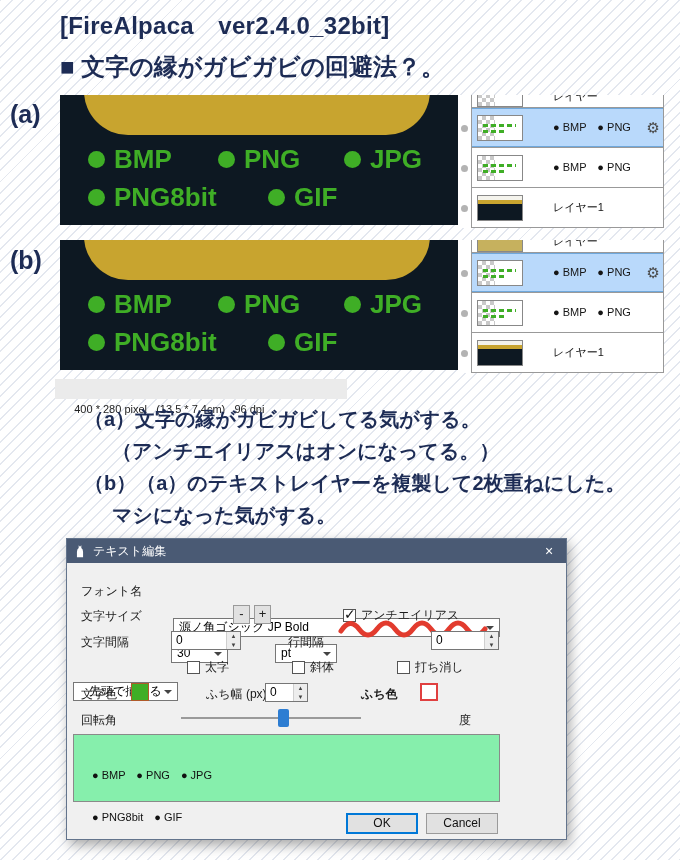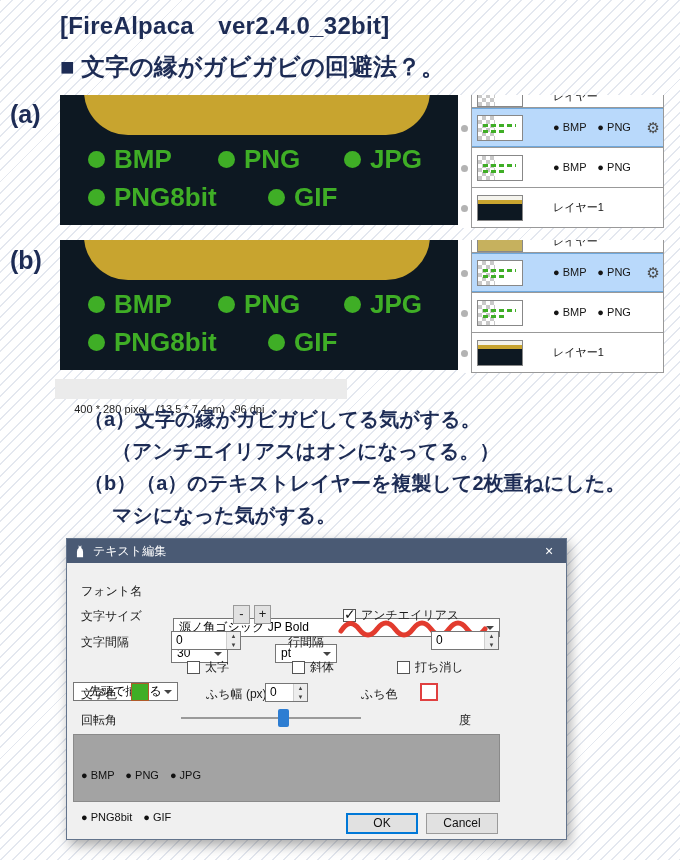--- a/index.html
+++ b/index.html
@@ -91,22 +91,22 @@
   .chk-box .tick{ position:absolute; left:0px; top:-4px; font-size:14px; font-weight:bold; color:#111; }
   .swatch{ position:absolute; width:18px; height:18px; }
   .text-swatch{ background:var(--accent-green,#3fae26); border:1px solid #b05a2a; }
   .edge-swatch{ background:#fff; border:2px solid var(--edge-swatch-red,#e04040); }
   .slider{ position:absolute; height:18px; }
   .slider .track{ position:absolute; left:0; right:0; top:8px; height:2px; background:#9a9a9a; }
   .slider .handle{ position:absolute; top:0; width:11px; height:18px; border-radius:2px;
                    background:var(--slider-blue,#2d7dd2); }
   .squiggle{ position:absolute; left:270px; top:78px; }
   .squiggle path{ stroke:var(--annotation-red,#e23b2e); }
-  .preview{ position:absolute; left:6px; top:195px; width:427px; height:68px; background:#a3a3a3;
-            border:1px solid #8a8a8a; font-size:11px; color:#111; padding:5px 7px; line-height:14px; white-space:pre; }
+  .preview{ position:absolute; left:6px; top:195px; width:427px; height:68px; background:#86efac;
+            border:1px solid #8a8a8a; font-size:11px; color:#111; padding:5px 18px; line-height:14px; white-space:pre; }
   .btn{ position:absolute; width:72px; height:21px; background:#e1e1e1; border:1px solid #9a9a9a;
         font-size:12px; text-align:center; line-height:19px; color:#111; }
   .btn.default{ border-color:#0078d7; box-shadow:inset 0 0 0 1px #0078d7; }
 </style>
 </head>
 <body>
 
 <div id="screen">
 
   <div class="hdr">
@@ -327,21 +327,21 @@
     <span class="fld-label" style="left:14px;top:147px;">文字色</span>
     <span class="swatch text-swatch" style="left:64px;top:144px;"></span>
     <span class="fld-label" style="left:139px;top:147px;">ふち幅 (px)</span>
     <div class="spin" style="left:198px;top:144px;width:43px;">
       <span class="val">0</span>
       <span class="btns">
         <span>▲</span>
         <span>▼</span>
       </span>
     </div>
-    <span class="fld-label" style="left:294px;top:147px;">ふち色</span>
+    <span class="fld-label" style="left:294px;top:147px;font-weight:bold;">ふち色</span>
     <span class="swatch edge-swatch" style="left:353px;top:144px;"></span>
 
     <span class="fld-label" style="left:14px;top:173px;">回転角</span>
     <div class="slider" style="left:114px;top:170px;width:180px;">
       <div class="track"></div>
       <div class="handle" style="left:97px;"></div>
     </div>
     <div class="combo" style="left:329px;top:169px;width:57px;">
       <span>0</span>
     </div>

